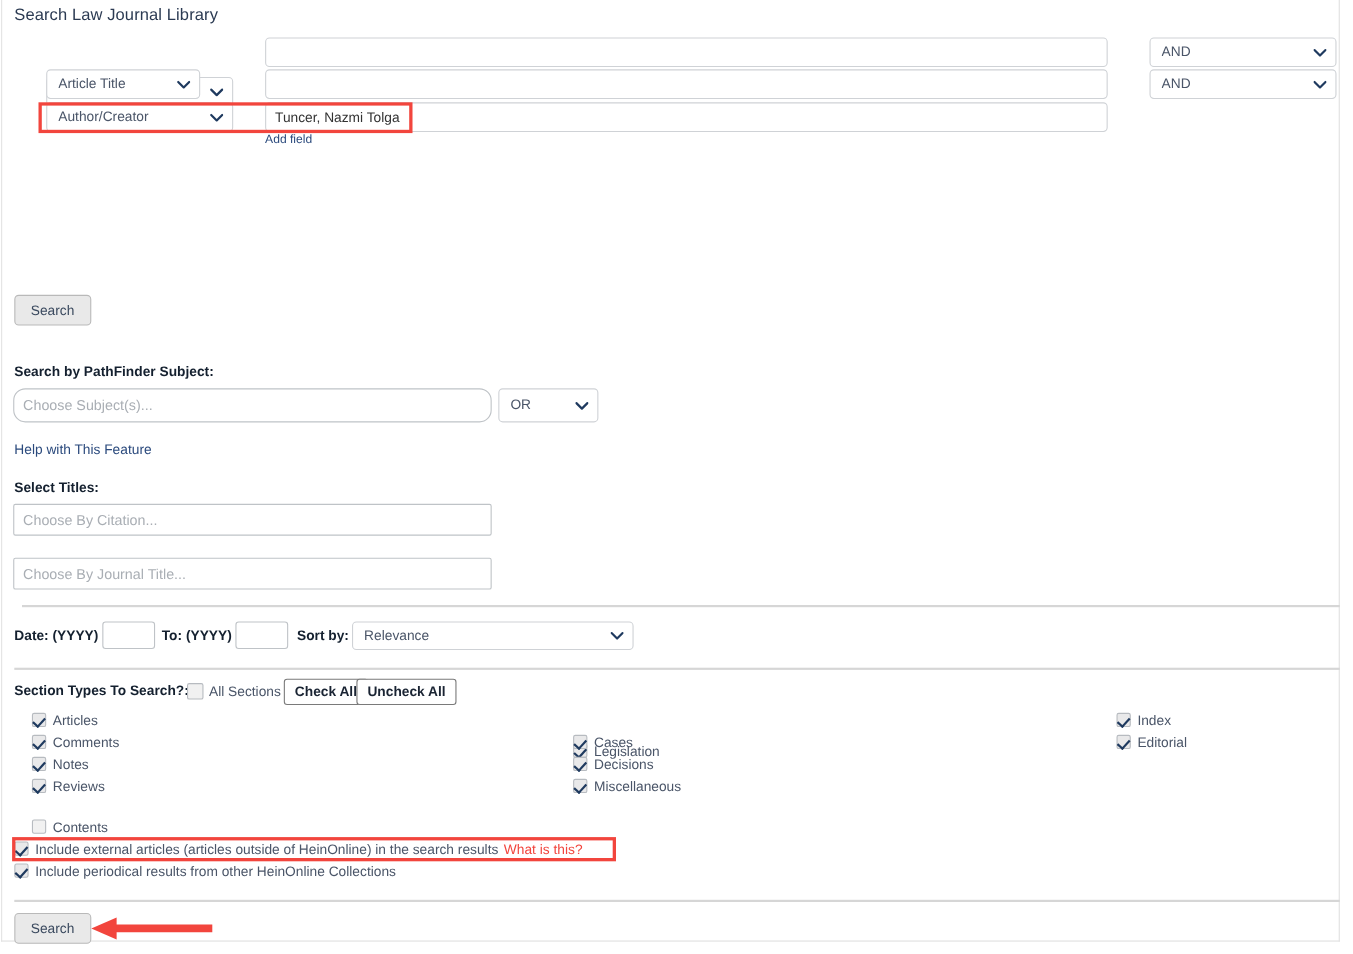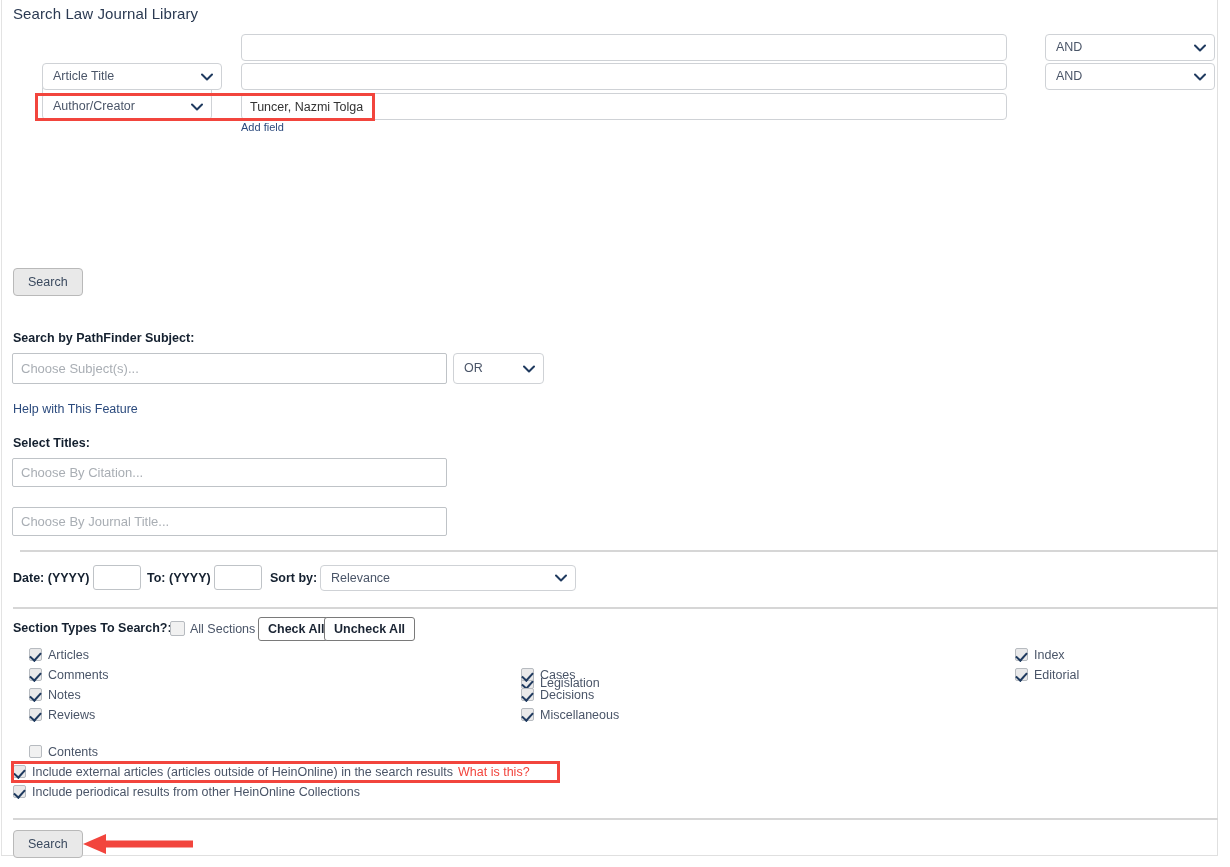--- a/index.html
+++ b/index.html
@@ -135,21 +135,21 @@
       <option>AND</option>
     </select>
     <span class="chev">
       <svg width="12" height="8" viewBox="0 0 12 8">
           <path d="M1 1.5 L6 6.5 L11 1.5" stroke="#1f3a5f" stroke-width="2" fill="none" stroke-linecap="round" stroke-linejoin="round"></path>
         </svg>
     </span>
   </div>
 
   <div class="sel-wrap" style="position:absolute;left:42px;top:63px;">
-    <select class="sel" style="width:180px;">
+    <select class="sel" style="width:140px;">
       <option>Article Title</option>
     </select>
     <span class="chev">
       <svg width="12" height="8" viewBox="0 0 12 8">
           <path d="M1 1.5 L6 6.5 L11 1.5" stroke="#1f3a5f" stroke-width="2" fill="none" stroke-linecap="round" stroke-linejoin="round"></path>
         </svg>
     </span>
   </div>
   <input class="txt" style="position: absolute; left: 241px; top: 63px; width: 766px;" value="">
   <div class="sel-wrap" style="position:absolute;left:1045px;top:63px;">
@@ -175,21 +175,21 @@
   </div>
   <input class="txt" style="position: absolute; left: 241px; top: 93px; width: 766px;" value="Tuncer, Nazmi Tolga">
 
   <div class="redbox" style="left:35px;top:93px;width:340px;height:28px;"></div>
 
   <a class="addfield">Add field</a>
 
   <button class="btn-search" style="position:absolute;left:13px;top:268px;">Search</button>
 
   <div class="lbl-bold" style="position:absolute;left:13px;top:331px;">Search by PathFinder Subject:</div>
-  <input class="wide-input" style="position: absolute; left: 12px; top: 353px; width: 435px; height: 31px;" placeholder="Choose Subject(s)...">
+  <input class="wide-input" style="position: absolute; left: 12px; top: 353px; width: 435px; height: 31px; border-radius: 11px;" placeholder="Choose Subject(s)...">
   <div class="sel-wrap" style="position:absolute;left:453px;top:353px;">
     <select class="sel" style="width:91px;height:31px;line-height:29px;">
       <option>OR</option>
     </select>
     <span class="chev">
       <svg width="12" height="8" viewBox="0 0 12 8">
           <path d="M1 1.5 L6 6.5 L11 1.5" stroke="#1f3a5f" stroke-width="2" fill="none" stroke-linecap="round" stroke-linejoin="round"></path>
         </svg>
     </span>
   </div>

